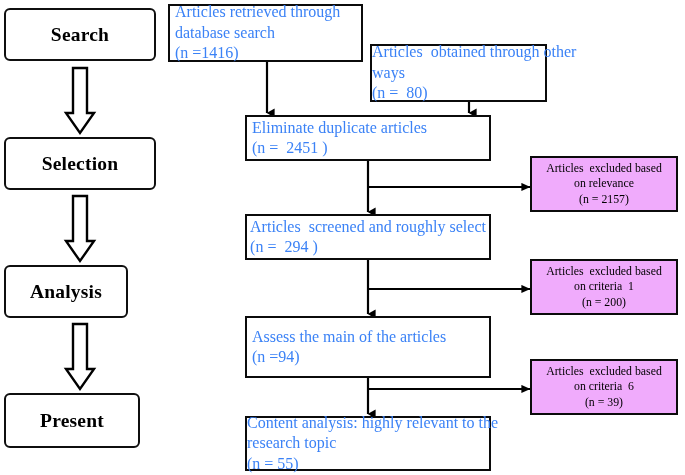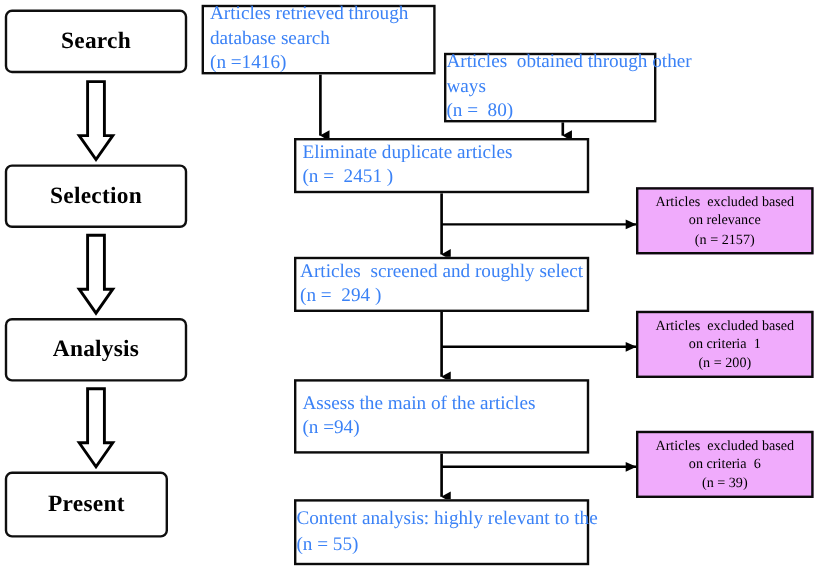--- a/index.html
+++ b/index.html
@@ -113,21 +113,21 @@
     <line x1="368" y1="362" x2="368" y2="414" stroke="#000000" stroke-width="2.2" marker-end="url(#arrowDown)"></line>
     <line x1="368" y1="389" x2="530" y2="389" stroke="#000000" stroke-width="2.0" marker-end="url(#arrowRight)"></line>
   </svg>
 
   <div class="stage-box" style="left:4px; top:8px; width:152px; height:53px;">
     <span>Search</span>
   </div>
   <div class="stage-box" style="left:4px; top:137px; width:152px; height:53px;">
     <span>Selection</span>
   </div>
-  <div class="stage-box" style="left:4px; top:265px; width:152px; height:53px;">
+  <div class="stage-box" style="left:4px; top:265px; width:124px; height:53px;">
     <span>Analysis</span>
   </div>
   <div class="stage-box" style="left:4px; top:393px; width:136px; height:55px;">
     <span>Present</span>
   </div>
 
   <div class="proc-box" style="left:168px; top:4px; width:195px; height:58px;">
     <div class="inner">
       <span class="line-1">Articles retrieved through</span>
       <span class="line-1">database search</span>
@@ -160,20 +160,21 @@
   <div class="proc-box" style="left:245px; top:316px; width:246px; height:62px;">
     <div class="inner">
       <span class="line-1">Assess the main of the articles</span>
       <span class="line-1">(n =94)</span>
     </div>
   </div>
 
   <div class="proc-box" style="left:245px; top:416px; width:246px; height:55px;">
     <div class="inner">
       <span class="line-1">Content analysis: highly relevant to the</span>
+      <span class="line-1">research topic</span>
       <span class="line-1">(n = 55)</span>
     </div>
   </div>
 
   <div class="excl-box" style="left:530px; top:156px; width:148px; height:56px;">
     <div class="inner">
       <span class="line-1">Articles  excluded based</span>
       <span class="line-1">on relevance</span>
       <span class="line-1">(n = 2157)</span>
     </div>

